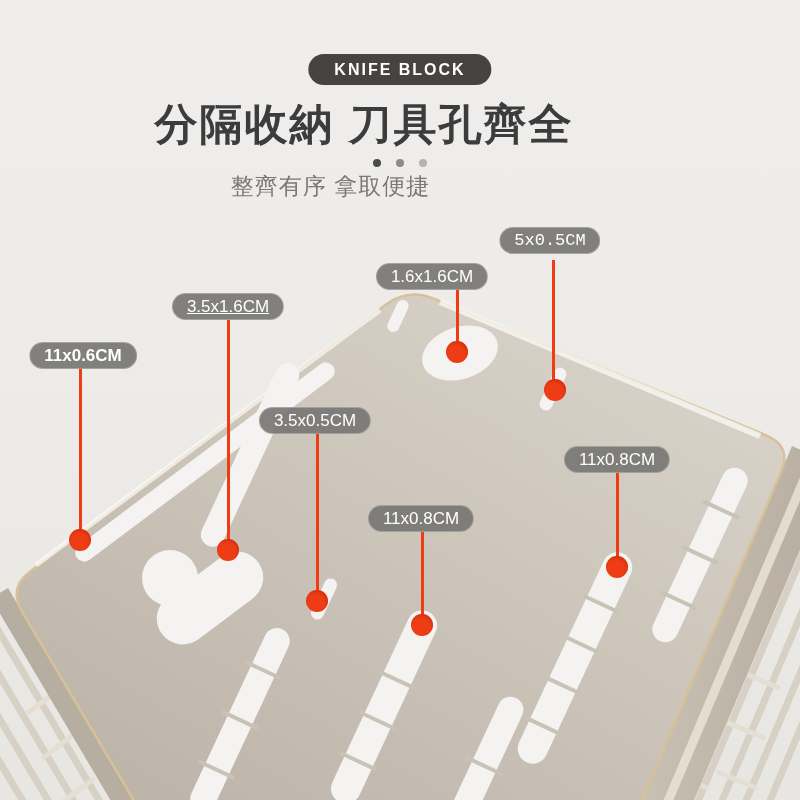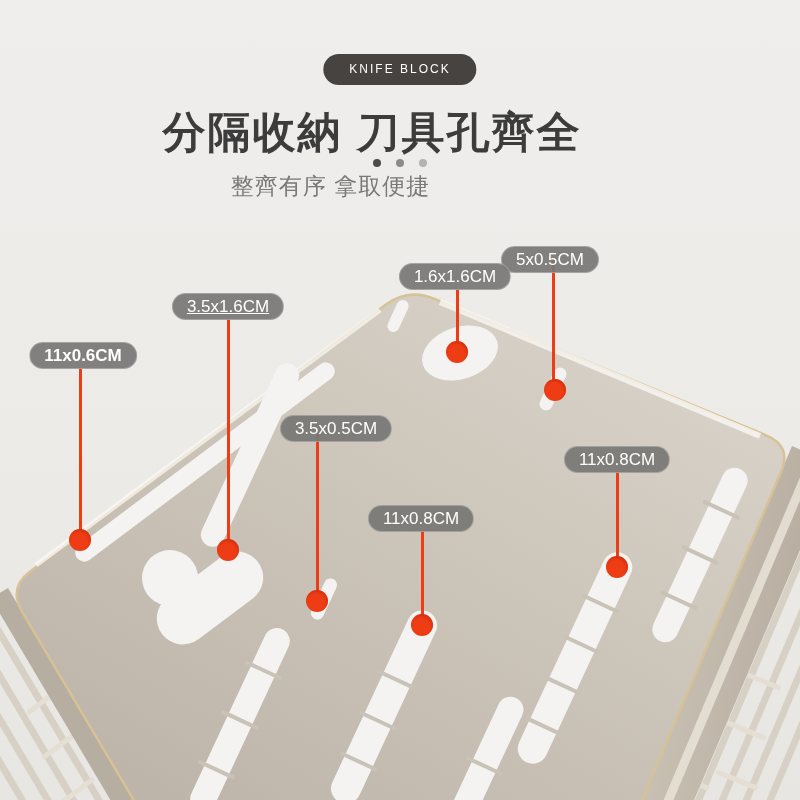--- a/index.html
+++ b/index.html
@@ -7,26 +7,26 @@
     position:relative;width:800px;height:800px;overflow:hidden;
     background:linear-gradient(180deg,#efeeec 0%,#ecebe8 55%,#e8e6e3 100%);
     font-family:"Liberation Sans","DejaVu Sans",sans-serif;
     -webkit-font-smoothing:antialiased;
   }
   .product-svg{position:absolute;left:0;top:0;z-index:1;}
   .badge{
     position:absolute;left:400px;top:54px;transform:translateX(-50%);
     background:#474340;color:#ffffff;border-radius:17px;
     height:31px;line-height:31px;padding:0 26px;
-    font-size:12px;font-weight:normal;letter-spacing:2px;white-space:nowrap;z-index:5;
+    font-size:16px;font-weight:bold;letter-spacing:2px;white-space:nowrap;z-index:5;
   }
   .title{
     position:absolute;left:0;top:96px;width:728px;text-align:center;
     font-size:43px;font-weight:bold;color:#3c3c3c;letter-spacing:2px;
-    margin:8px;z-index:5;white-space:nowrap;
+    margin:0;z-index:5;white-space:nowrap;
   }
   .sep-dots{position:absolute;left:400px;top:159px;transform:translateX(-50%);
     display:flex;gap:15px;z-index:5;}
   .sep-dots span{width:8px;height:8px;border-radius:50%;display:block;}
   .sep-dots .d1{background:#4b4b4b;}
   .sep-dots .d2{background:#8b8b8b;}
   .sep-dots .d3{background:#b3b3b3;}
   .subtitle{
     position:absolute;left:0;top:171px;width:661px;text-align:center;
     font-size:23px;color:#7a7876;letter-spacing:1px;z-index:5;white-space:nowrap;
@@ -134,45 +134,45 @@
   <div class="badge">KNIFE BLOCK</div>
   <h1 class="title">分隔收納 刀具孔齊全</h1>
   <div class="sep-dots">
     <span class="d1"></span>
     <span class="d2"></span>
     <span class="d3"></span>
   </div>
   <div class="subtitle">整齊有序 拿取便捷</div>
 
   <div>
-    <div class="pill" style="left:550px;top:246px;">5x0.5CM</div>
+    <div class="pill" style="left:550px;top:227px;font-family:Liberation Mono, monospace;">5x0.5CM</div>
     <div class="leader" style="left:551.5px;top:260px;height:130px;"></div>
     <div class="marker" style="left:544px;top:379px;"></div>
   </div>
 
   <div>
-    <div class="pill" style="left:455px;top:263px;">1.6x1.6CM</div>
+    <div class="pill" style="left:432px;top:263px;">1.6x1.6CM</div>
     <div class="leader" style="left:455.5px;top:289px;height:63px;"></div>
     <div class="marker" style="left:446px;top:341px;"></div>
   </div>
 
   <div>
     <div class="pill" style="left:228px;top:293px;text-decoration:underline;">3.5x1.6CM</div>
     <div class="leader" style="left:226.5px;top:319px;height:231px;"></div>
     <div class="marker" style="left:217px;top:539px;"></div>
   </div>
 
   <div>
     <div class="pill" style="left:83px;top:342px;font-weight:bold;">11x0.6CM</div>
     <div class="leader" style="left:78.5px;top:368px;height:172px;"></div>
     <div class="marker" style="left:69px;top:529px;"></div>
   </div>
 
   <div>
-    <div class="pill" style="left:336px;top:407px;margin-top:8px;">3.5x0.5CM</div>
+    <div class="pill" style="left:315px;top:407px;">3.5x0.5CM</div>
     <div class="leader" style="left:315.5px;top:433px;height:168px;"></div>
     <div class="marker" style="left:306px;top:590px;"></div>
   </div>
 
   <div>
     <div class="pill" style="left:617px;top:446px;">11x0.8CM</div>
     <div class="leader" style="left:615.5px;top:472px;height:95px;"></div>
     <div class="marker" style="left:606px;top:556px;"></div>
   </div>
 

